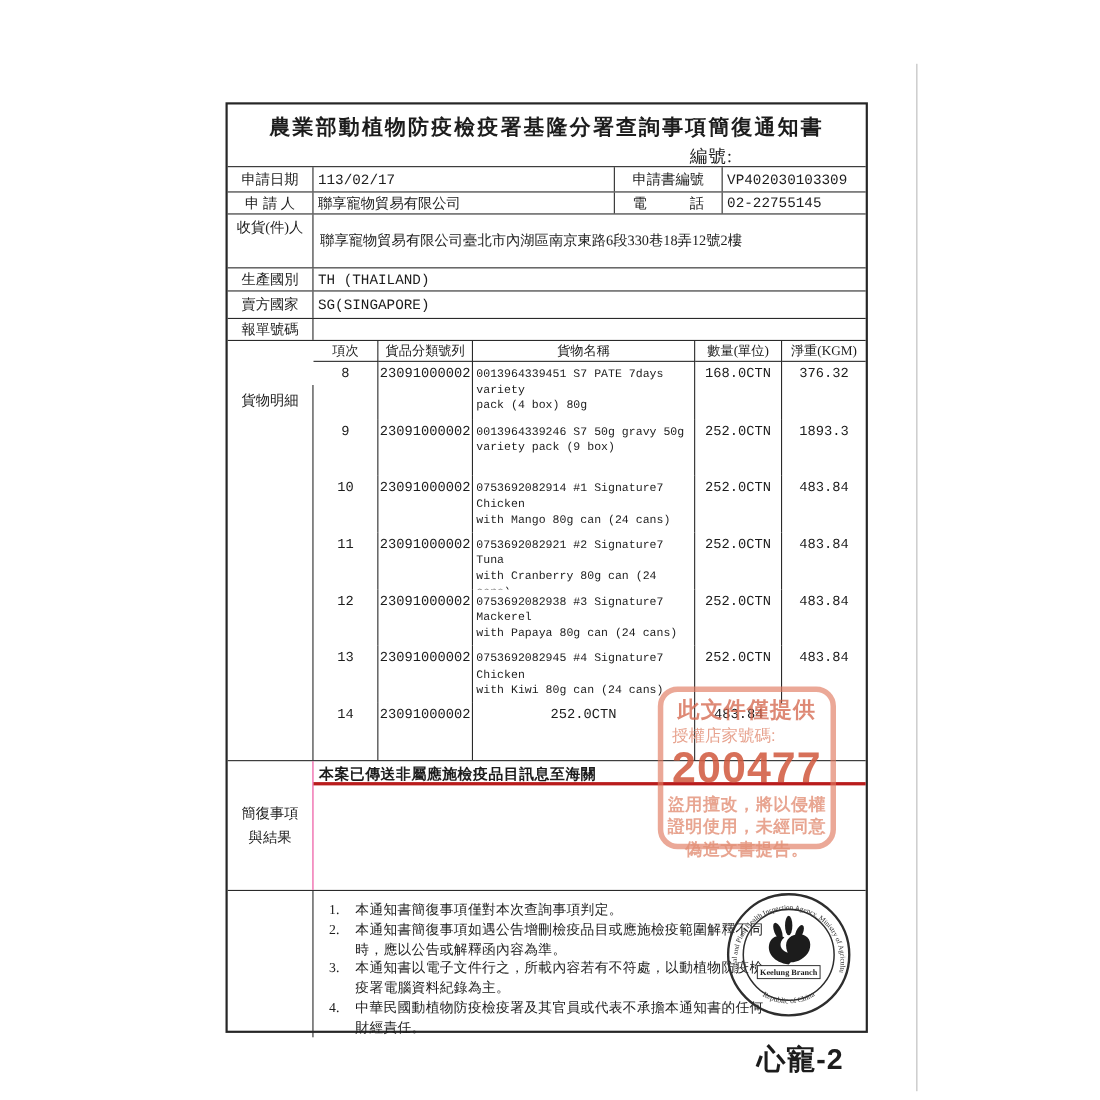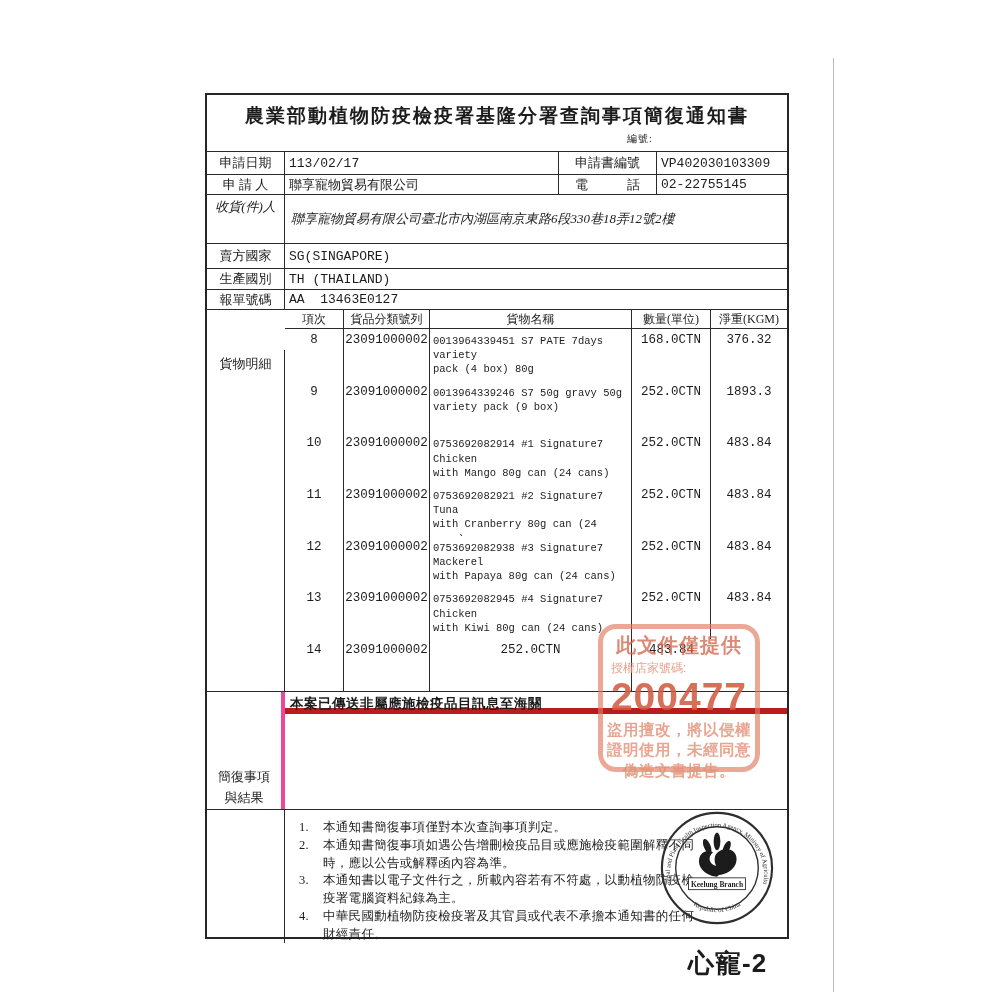--- a/index.html
+++ b/index.html
@@ -10,72 +10,72 @@
 
   
   .doc { position:absolute; left:205px; top:93px; width:584px; height:846px;
          border:2px solid #262626; background:transparent; display:flex; flex-direction:column; }
 
   .row { display:flex; border-bottom:1px solid #2a2a2a; flex:0 0 auto; }
   .row:last-child { border-bottom:none; }
 
   .title-row { position:relative; height:57px; display:block; }
   .doc-title { text-align:center; margin-top:8px; font-size:19px; font-weight:bold; letter-spacing:2px; }
-  .serial { position:absolute; left:420px; top:37px; font-size:10px; letter-spacing:1px; }
+  .serial { position:absolute; left:420px; top:37px; font-size:16px; letter-spacing:1px; }
 
   .cell { padding:2px 4px; display:flex; align-items:center; overflow:hidden; white-space:pre; }
   .cell.lab { justify-content:center; border-right:1px solid #2a2a2a; font-size:13px; }
   .cell.val { font-size:13px; }
   .mono { font-family:"Liberation Mono","DejaVu Sans Mono",monospace; font-size:13px; }
 
   .w78  { flex:0 0 78px; }
   .w274 { flex:0 0 274px; border-right:1px solid #2a2a2a; }
   .w98  { flex:0 0 98px; }
   .grow { flex:1 1 auto; }
 
-  .h23 { height:23px; } .h20 { height:20px;text-align:center; } .h49 { height:49px;font-style:italic; }
+  .h23 { height:23px; } .h20 { height:20px;text-align:center; } .h49 { height:49px; }
   .h25 { height:25px; } .h21 { height:21px; }
 
   .consignee-row .lab { align-items:flex-start; padding-top:3px; }
   .consignee-row .val { padding-left:6px; }
 
   
   .goods { height:382px; }
   .goods-label-col { flex:0 0 78px; border-right:1px solid #2a2a2a; text-align:center; font-size:13px; padding-top:5px;margin-top:40px; }
   .goods-grid { flex:1 1 auto; display:grid;
                 grid-template-columns:59px 86px 202px 79px 1fr;
                 grid-template-rows:19px repeat(7, 51.7px); }
   .gc { border-right:1px solid #2a2a2a; overflow:hidden; }
   .gc.last { border-right:none; }
   .ghead { border-bottom:1px solid #2a2a2a; text-align:center; font-size:12px; padding-top:1px; white-space:pre; }
   .g-no, .g-qty, .g-wt { text-align:center; font-family:"Liberation Mono","DejaVu Sans Mono",monospace; font-size:12.5px; padding-top:4px; }
   .g-code { text-align:center; font-family:"Liberation Mono","DejaVu Sans Mono",monospace; font-size:12.5px; padding-top:4px; }
   .g-name { font-family:"Liberation Mono","DejaVu Sans Mono",monospace; font-size:10.5px; line-height:1.35; padding:5px 2px 0 3px; }
 
   
   .reply { height:118px; }
-  .reply-label-col { flex:0 0 78px; border-right:4px solid #ec4899; display:flex; flex-direction:column;
-                     justify-content:flex-end; align-items:center; font-size:13px; line-height:1.6; }
+  .reply-label-col { flex:0 0 78px; border-right:1px solid #ec4899; display:flex; flex-direction:column;
+                     justify-content:center; align-items:center; font-size:13px; line-height:1.6; }
   .reply-right { flex:1 1 auto; display:flex; flex-direction:column; }
-  .reply-result { height:22px; border-bottom:6px solid #b91c1c; font-size:13.5px; font-weight:600; padding:3px 0 0 5px; letter-spacing:0.5px; }
+  .reply-result { height:22px; border-bottom:3px solid #b91c1c; font-size:13.5px; font-weight:600; padding:3px 0 0 5px; letter-spacing:0.5px; }
 
   
   .notes { flex:1 1 auto; }
   .notes-label-col { flex:0 0 78px; border-right:1px solid #2a2a2a; }
   .notes-body { flex:1 1 auto; padding:9px 0 0 14px; width:0; }
   .note-item { display:flex; width:398px; font-size:12.5px; line-height:1.42; letter-spacing:0.3px; }
   .note-num { flex:0 0 24px; }
   .note-text { flex:1 1 auto; }
 
   
   .stamp { position:absolute; left:598px; top:624px; width:162px; height:148px;
            border:5px solid rgba(224,122,95,0.65); border-radius:18px; z-index:5;
            text-align:center; font-family:"Liberation Sans","DejaVu Sans",sans-serif; pointer-events:none; }
   .stamp-l1 { font-size:20px; font-weight:bold; letter-spacing:1px; color:rgba(213,104,78,0.78); margin-top:3px; }
-  .stamp-l2 { font-size:12px; text-align:left; padding-left:8px; color:rgba(228,152,130,0.9); margin-top:1px; }
+  .stamp-l2 { font-size:15px; text-align:left; padding-left:8px; color:rgba(228,152,130,0.9); margin-top:1px; }
   .stamp-num { font-size:39px; font-weight:bold; line-height:1.0; letter-spacing:1px; color:rgba(210,92,66,0.88); }
   .stamp-l3 { font-size:15.5px; font-weight:bold; letter-spacing:0.5px; color:rgba(226,142,118,0.8); line-height:1.32; margin-top:4px; }
 
   
   .seal { position:absolute; left:658px; top:809px; width:118px; height:118px; z-index:3; }
 
   
   .footer-code { position:absolute; left:688px; top:946px; font-size:26px; font-weight:bold;
                  font-family:"Liberation Sans","DejaVu Sans",sans-serif; letter-spacing:1px; }
   .scan-line { position:absolute; left:833px; top:58px; width:1px; height:934px; background:#9d9d9d; opacity:0.7; }
@@ -104,33 +104,32 @@
       <div class="cell val w274">聯享寵物貿易有限公司</div>
       <div class="cell lab w98">電　　　話</div>
       <div class="cell val grow mono">02-22755145</div>
     </div>
 
     <div class="row h49 consignee-row">
       <div class="cell lab w78">收貨(件)人</div>
       <div class="cell val grow">聯享寵物貿易有限公司臺北市內湖區南京東路6段330巷18弄12號2樓</div>
     </div>
 
+    <div class="row h21">
+      <div class="cell lab w78">生產國別</div>
+      <div class="cell val grow mono">TH (THAILAND)</div>
+    </div>
+
     <div class="row h25">
       <div class="cell lab w78">賣方國家</div>
       <div class="cell val grow mono">SG(SINGAPORE)</div>
     </div>
 
-    <div class="row h21">
-      <div class="cell lab w78">生產國別</div>
-      <div class="cell val grow mono">TH (THAILAND)</div>
-    </div>
-
     <div class="row h20">
       <div class="cell lab w78">報單號碼</div>
-      <div class="cell val grow mono">AA  13463E0127</div>
     </div>
 
     <div class="row goods">
       <div class="goods-label-col">貨物明細</div>
       <div class="goods-grid">
 
         <div class="gc ghead">項次</div>
         <div class="gc ghead">貨品分類號列</div>
         <div class="gc ghead">貨物名稱</div>
         <div class="gc ghead">數量(單位)</div>

